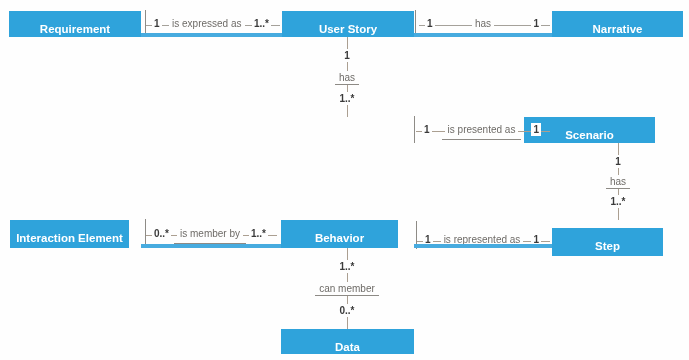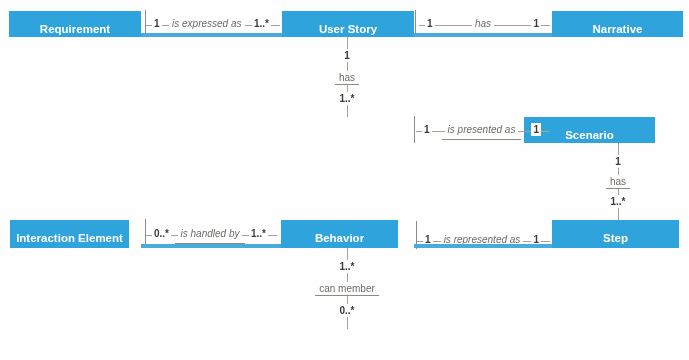--- a/index.html
+++ b/index.html
@@ -29,21 +29,21 @@
   .hrel{
     position:absolute;height:13px;
     display:flex;align-items:center;justify-content:space-between;
     box-sizing:border-box;padding:0 9px 0 6px;
   }
   .hrel:before{
     content:"";position:absolute;left:0;right:0;top:8px;height:1px;background:#ab9f91;
   }
   .hrel.gray:before{background:#a5a19a;}
   .hrel .mult{position:relative;font-size:10px;font-weight:bold;color:#3a3a3a;background:#fefefe;padding:0 2px;line-height:13px;white-space:nowrap;}
-  .hrel .rlabel{position:relative;font-size:10px;color:#6e6b67;background:#fefefe;padding:0 3px;line-height:13px;white-space:nowrap;font-style:italic;}
+  .hrel .rlabel{position:relative;font-size:10px;color:#6e6b67;background:#fefefe;padding:0 3px;line-height:13px;white-space:nowrap;}
   .hrel .rlabel:after{content:"";position:absolute;left:-3px;right:-3px;bottom:-4px;height:1px;background:#8d8a85;}
   .hrel.nounder .rlabel:after{display:none;}
 
   
   .vrel{
     position:absolute;
     display:flex;flex-direction:column;align-items:center;justify-content:space-between;
     box-sizing:border-box;padding:12px 0;
   }
   .vrel:before{
@@ -74,22 +74,25 @@
     </div>
   <div class="node" style="left:524px;top:117px;width:131px;height:26px">
       <span class="label">Scenario</span>
     </div>
   <div class="node" style="left:10px;top:220px;width:119px;height:28px">
       <span class="label">Interaction Element</span>
     </div>
   <div class="node" style="left:281px;top:220px;width:117px;height:28px">
       <span class="label">Behavior</span>
     </div>
-  <div class="node" style="left:552px;top:220px;width:127px;height:28px">
+  <div class="node" style="left:552px;top:228px;width:111px;height:28px">
       <span class="label">Step</span>
+    </div>
+  <div class="node" style="left:281px;top:329px;width:133px;height:25px">
+      <span class="label">Data</span>
     </div>
 
   <div class="port" style="left:145px;top:10px;height:26px"></div>
   <div class="port" style="left:415px;top:10px;height:26px"></div>
   <div class="port" style="left:414px;top:116px;height:27px"></div>
   <div class="port" style="left:145px;top:219px;height:28px"></div>
   <div class="port" style="left:416px;top:221px;height:28px"></div>
 
   <div class="hrel gray" style="left:146px;top:17px;width:134px">
     <span class="mult">1</span>
@@ -104,21 +107,21 @@
   </div>
 
   <div class="hrel" style="left:416px;top:123px;width:134px">
     <span class="mult">1</span>
     <span class="rlabel">is presented as</span>
     <span class="mult">1</span>
   </div>
 
   <div class="hrel" style="left:146px;top:227px;width:131px">
     <span class="mult">0..*</span>
-    <span class="rlabel">is handled by</span>
+    <span class="rlabel">is member by</span>
     <span class="mult">1..*</span>
   </div>
 
   <div class="hrel nounder" style="left:417px;top:233px;width:133px">
     <span class="mult">1</span>
     <span class="rlabel">is represented as</span>
     <span class="mult">1</span>
   </div>
 
   <div class="vrel" style="left:307px;top:37px;width:80px;height:80px">

